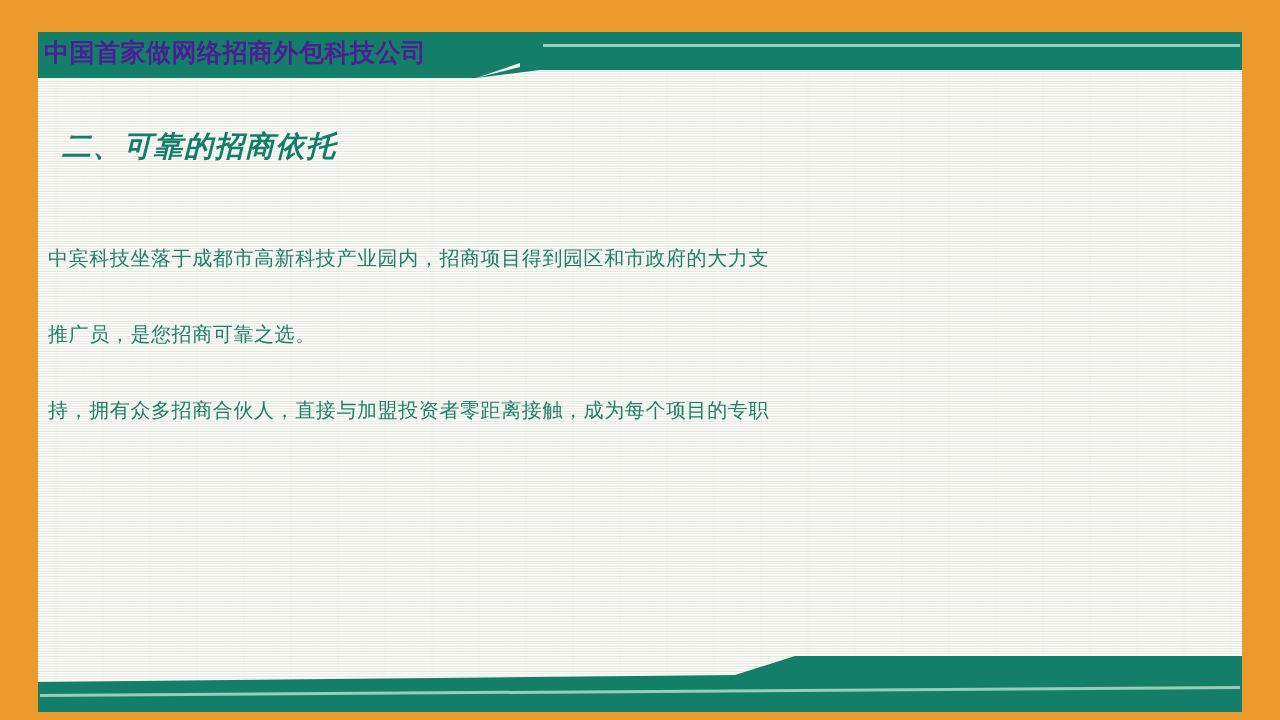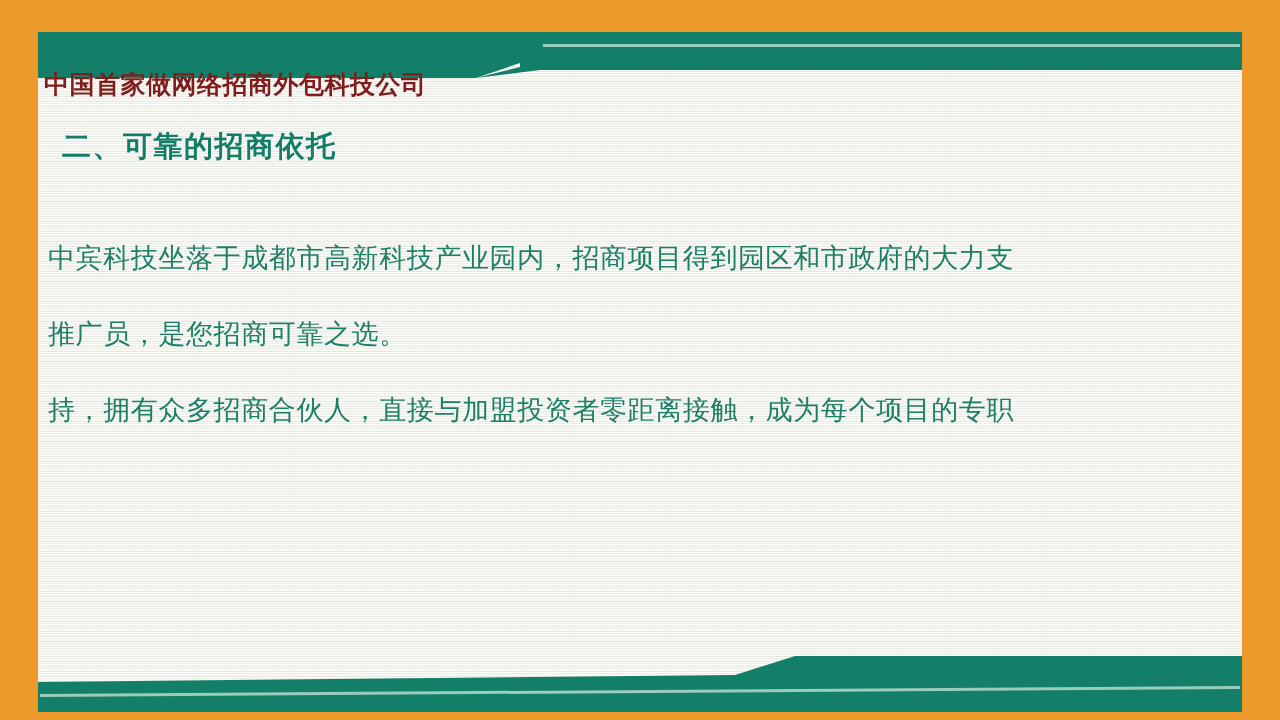--- a/index.html
+++ b/index.html
@@ -60,26 +60,25 @@
     pointer-events: none;
   }
   #header svg { display: block; }
 
   .header-title {
     position: absolute;
     left: 44px;
     top: 38px;
     font-size: 25px;
     font-weight: bold;
-    color: #7f1d1d;
+    color: #4c1d95;
     letter-spacing: 0.5px;
     line-height: 30px;
     white-space: nowrap;
     font-family: "DejaVu Sans", "Liberation Sans", sans-serif;
-    margin-top: 32px;
   }
 
   
   #content {
     position: absolute;
     left: 38px;
     top: 92px;
     width: 1204px;
     height: 540px;
   }
@@ -88,30 +87,31 @@
     left: 24px;
     top: 35px;
     font-size: 29px;
     font-weight: bold;
     color: #127e66;
     letter-spacing: 1.5px;
     line-height: 38px;
     white-space: nowrap;
     font-family: "DejaVu Sans", "Liberation Sans", sans-serif;
     text-shadow: 1px 1px 0 rgba(255,255,255,0.75);
+    font-style: italic;
   }
   #body-text {
     position: absolute;
     left: 10px;
     top: 128px;
     width: 1140px;
   }
   .body-line {
     font-family: "DejaVu Serif", "Liberation Serif", serif;
-    font-size: 27px;
+    font-size: 20px;
     line-height: 76px;
     color: #1c7f66;
     letter-spacing: 0.6px;
     white-space: nowrap;
   }
 
   
   #footer {
     position: absolute;
     left: 0;

